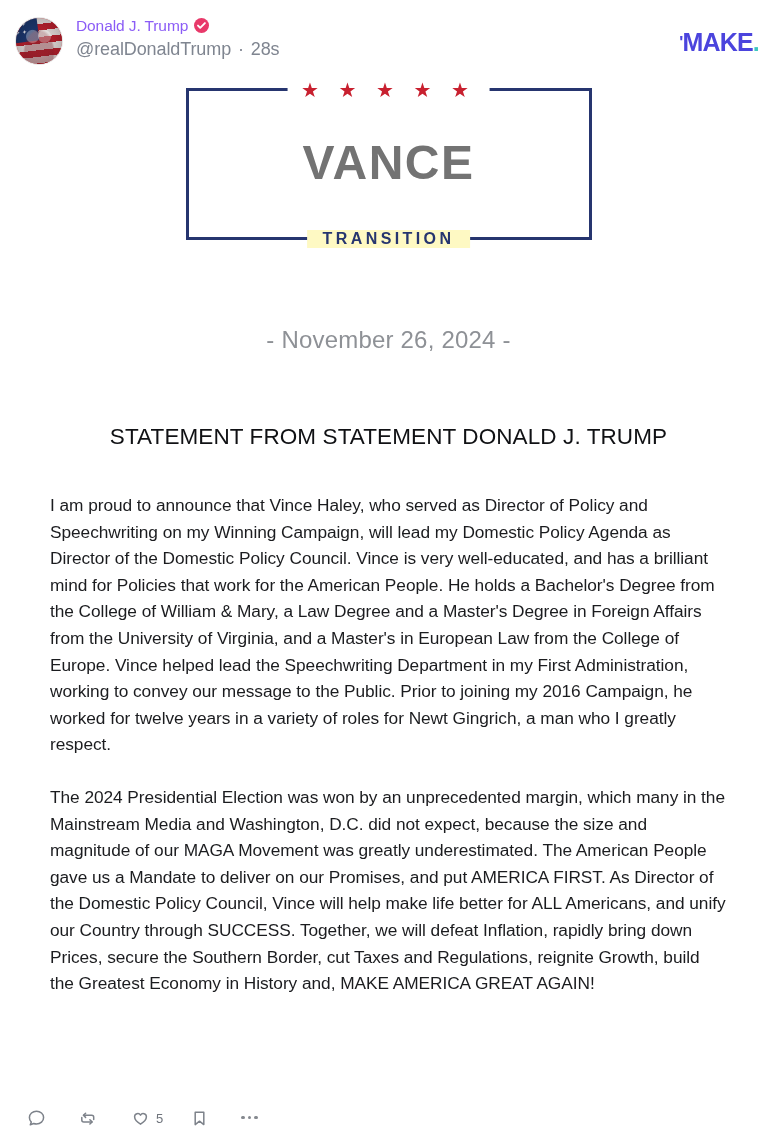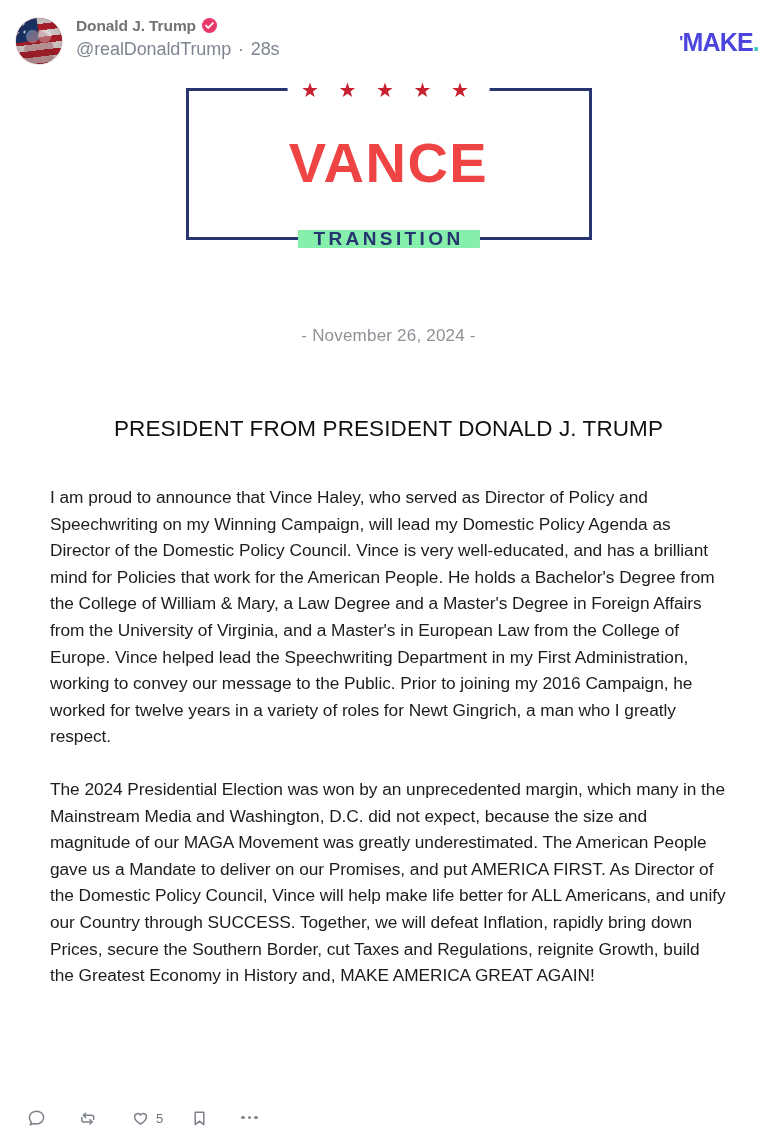--- a/index.html
+++ b/index.html
@@ -79,22 +79,22 @@
     padding-top: 2px;
     line-height: 1.25;
   }
   .name-row {
     display: flex;
     align-items: center;
     gap: 6px;
   }
   .display-name {
     font-size: 15.5px;
-    font-weight: bold;
-    color: #737373;
+    font-weight: normal;
+    color: #8b5cf6;
     letter-spacing: -0.1px;
   }
   .verified-badge {
     width: 15px; height: 15px;
     border-radius: 50%;
     background: #e8396a;
     display: inline-flex;
     align-items: center;
     justify-content: center;
     flex: 0 0 15px;
@@ -167,47 +167,47 @@
   }
   .tv-trump {
     font-size: 56px;
     font-weight: bold;
     color: #22316e;
     letter-spacing: 1.5px;
     line-height: 0.98;
     margin-top: 6px;
   }
   .tv-vance {
-    font-size: 56px;
+    font-size: 48px;
     font-weight: bold;
-    color: #ef4444;
+    color: #737373;
     letter-spacing: 1.5px;
     line-height: 1;
     margin-top: -2px;
   }
   .tv-transition {
     position: absolute;
     bottom: -11px;
     left: 50%;
     transform: translateX(-50%);
-    background: #86efac;
+    background: #fef9c3;
     padding: 0 16px;
     color: #26356f;
-    font-size: 19px;
+    font-size: 16px;
     font-weight: bold;
     letter-spacing: 3.4px;
     line-height: 18px;
     white-space: nowrap;
     text-align: right;
   }
 
   .statement-date {
     text-align: center;
     color: #8e9196;
-    font-size: 17px;
+    font-size: 24px;
     margin-top: 86px;
     letter-spacing: 0.2px;
   }
 
   .statement-title {
     text-align: center;
     font-size: 22.5px;
     color: #101114;
     margin-top: 70px;
     letter-spacing: 0.1px;
@@ -302,21 +302,21 @@
   <div class="tv-logo-wrap">
     <div class="tv-logo">
       <div class="tv-stars">★ ★ ★ ★ ★</div>
       <div class="tv-vance">VANCE</div>
       <div class="tv-transition">TRANSITION</div>
     </div>
   </div>
 
   <div class="statement-date">- November 26, 2024 -</div>
 
-  <div class="statement-title">PRESIDENT FROM PRESIDENT DONALD J. TRUMP</div>
+  <div class="statement-title">STATEMENT FROM STATEMENT DONALD J. TRUMP</div>
 
   <div class="statement-body">
     <p>I am proud to announce that Vince Haley, who served as Director of Policy and Speechwriting on my Winning Campaign, will lead my Domestic Policy Agenda as Director of the Domestic Policy Council. Vince is very well-educated, and has a brilliant mind for Policies that work for the American People. He holds a Bachelor's Degree from the College of William &amp; Mary, a Law Degree and a Master's Degree in Foreign Affairs from the University of Virginia, and a Master's in European Law from the College of Europe. Vince helped lead the Speechwriting Department in my First Administration, working to convey our message to the Public. Prior to joining my 2016 Campaign, he worked for twelve years in a variety of roles for Newt Gingrich, a man who I greatly respect.</p>
     <p>The 2024 Presidential Election was won by an unprecedented margin, which many in the Mainstream Media and Washington, D.C. did not expect, because the size and magnitude of our MAGA Movement was greatly underestimated. The American People gave us a Mandate to deliver on our Promises, and put AMERICA FIRST. As Director of the Domestic Policy Council, Vince will help make life better for ALL Americans, and unify our Country through SUCCESS. Together, we will defeat Inflation, rapidly bring down Prices, secure the Southern Border, cut Taxes and Regulations, reignite Growth, build the Greatest Economy in History and, MAKE AMERICA GREAT AGAIN!</p>
   </div>
 </div>
 
 <div class="action-bar">
 
   <div class="action">

